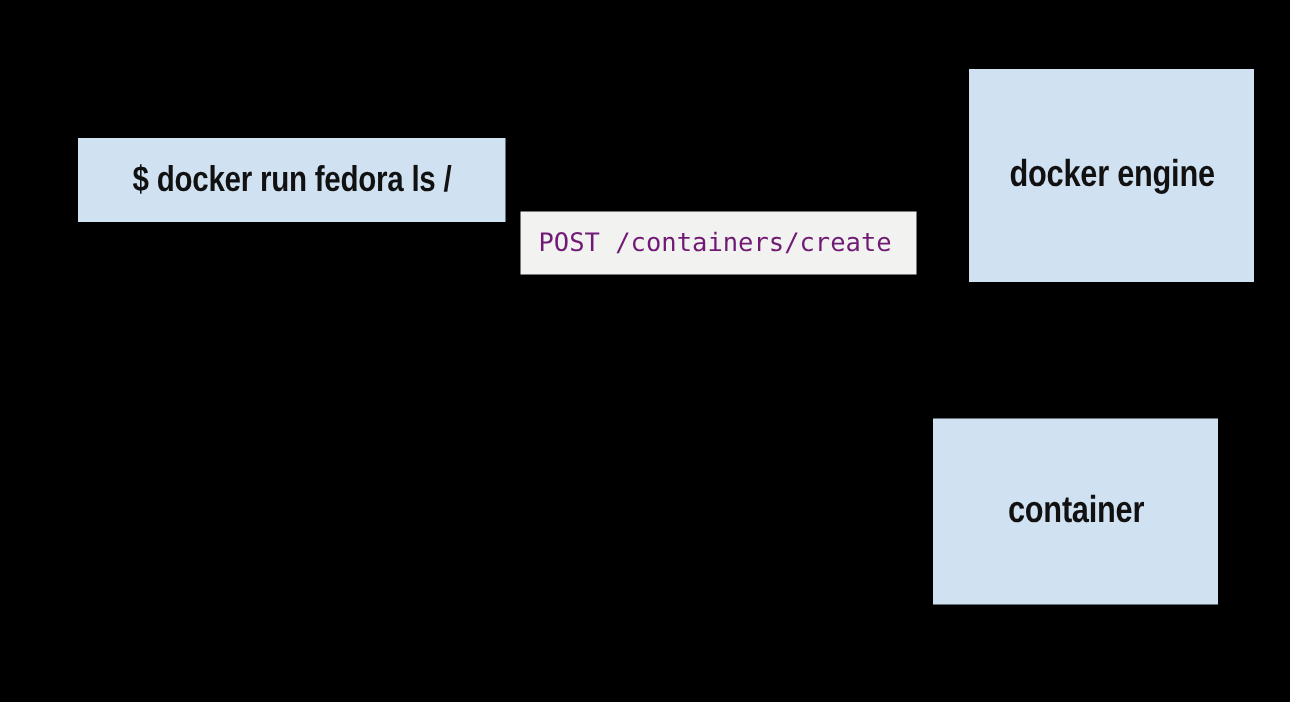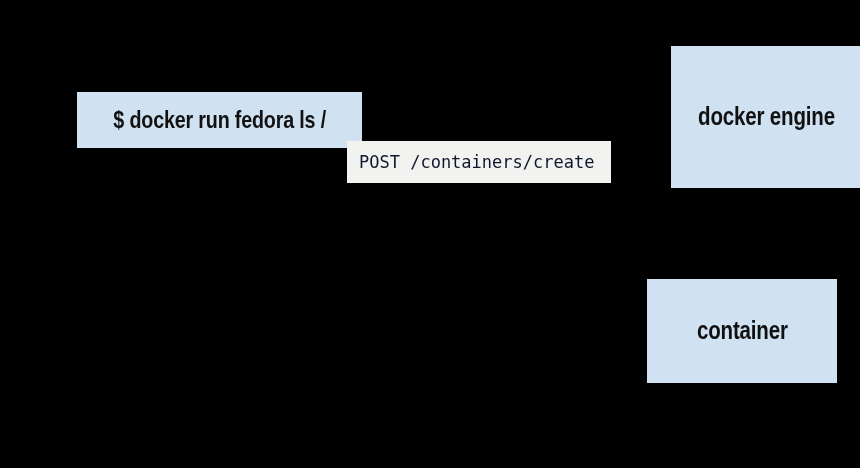--- a/index.html
+++ b/index.html
@@ -18,21 +18,20 @@
     overflow: hidden;
   }
   .node {
     position: absolute;
     box-sizing: border-box;
     display: flex;
     align-items: center;
     justify-content: center;
     background: #d0e1f2;
     color: #111111;
-    margin-left: 25px;
   }
   .node-label {
     font-family: "Liberation Sans", sans-serif;
     font-weight: 700;
     font-size: 25px;
     line-height: 1.1;
     letter-spacing: -0.2px;
     transform: scaleX(0.82);
     transform-origin: center center;
     white-space: nowrap;
@@ -53,40 +52,40 @@
     left: 646px;
     top: 46px;
     width: 190px;
     height: 142px;
   }
   
   #container-box {
     left: 622px;
     top: 279px;
     width: 190px;
-    height: 104px;
+    height: 124px;
   }
   
   #api-label-box {
     position: absolute;
     left: 347px;
     top: 141px;
     width: 264px;
     height: 42px;
     background: #f2f2f0;
     display: flex;
     align-items: center;
     justify-content: flex-start;
     box-sizing: border-box;
     padding-left: 12px;
   }
   #api-label-box .api-label-text {
     font-family: "DejaVu Sans Mono", "Liberation Mono", monospace;
     font-size: 17px;
-    color: #0f172a;
+    color: #701a75;
     white-space: nowrap;
     letter-spacing: 0px;
   }
   
   #arrow-layer {
     position: absolute;
     left: 0;
     top: 0;
     width: 860px;
     height: 468px;

